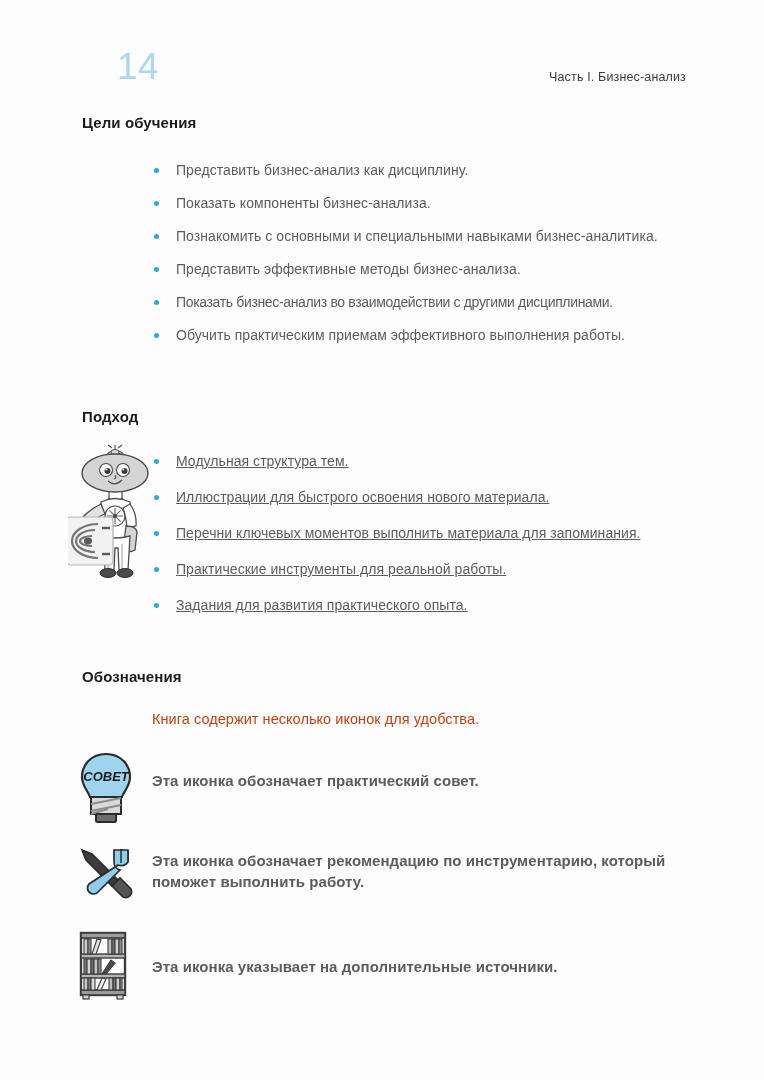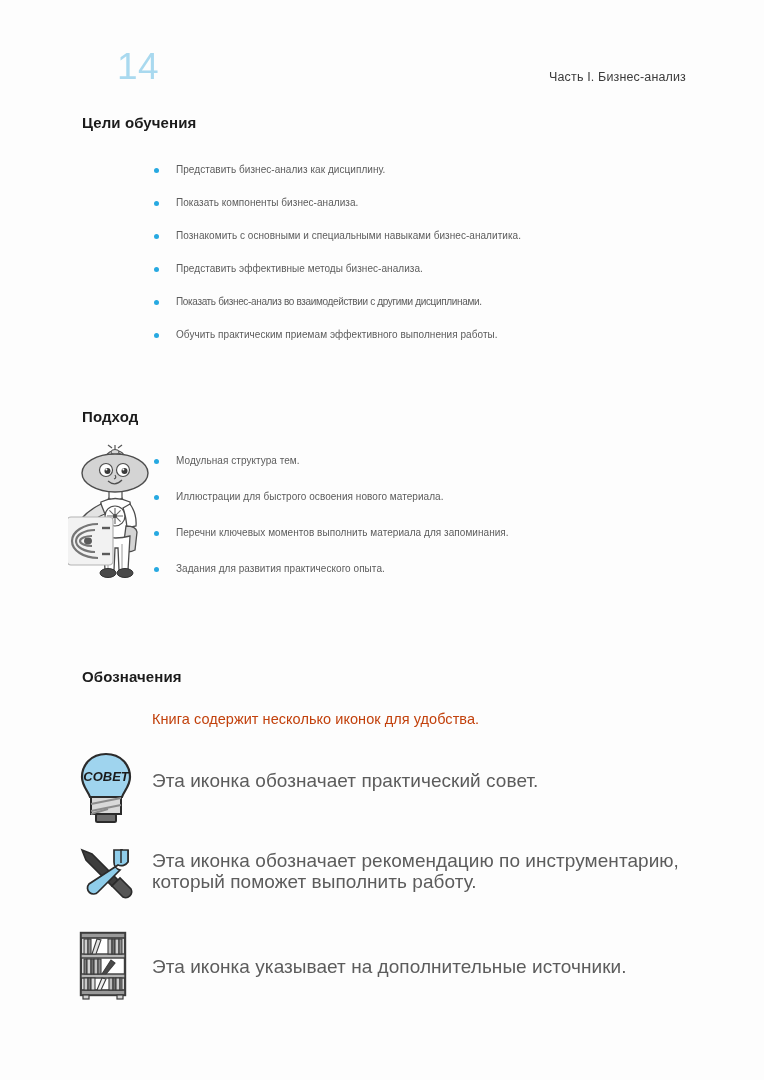--- a/index.html
+++ b/index.html
@@ -69,27 +69,27 @@
     left: 152px;
     right: 60px;
   }
   #list-goals    { top: 160px; }
   #list-approach { top: 451px; }
 
   .bullet-item {
     position: relative;
     padding-left: 24px;
     color: #5c5c5c;
-    font-size: 10px;
+    font-size: 14px;
     line-height: 20px;
     letter-spacing: 0.05px;
     margin-bottom: 14px;
   }
   #list-goals .bullet-item { margin-bottom: 13px; }
-  #list-approach .bullet-item { margin-bottom: 16px; }
+  #list-approach .bullet-item { margin-bottom: 16px; text-decoration: underline; }
 
   .bullet-item::before {
     content: "";
     position: absolute;
     left: 2px;
     top: 8px;
     width: 5px;
     height: 5px;
     border-radius: 50%;
     background: #27a9e1;
@@ -117,24 +117,25 @@
   #legend-row-2 { top: 930px; }
 
   .legend-icon {
     position: absolute;
     left: 0;
     top: 0;
   }
   .legend-text {
     position: absolute;
     left: 74px;
-    font-size: 19px;
+    font-size: 15px;
     line-height: 21px;
     color: #5c5c5c;
     letter-spacing: 0.05px;
+    font-weight: bold;
   }
   #legend-row-0 .legend-text { top: 18px; }
   #legend-row-1 .legend-text { top: 4px; }
   #legend-row-2 .legend-text { top: 26px; }
 
   
   .character {
     position: absolute;
     left: 68px;
     top: 444px;
@@ -220,20 +221,21 @@
         <path d="M34 84 L42 84"></path>
         <path d="M34 110 L42 110"></path>
       </g>
     </svg>
   </div>
 
   <div class="bullet-list" id="list-approach">
     <div class="bullet-item">Модульная структура тем.</div>
     <div class="bullet-item">Иллюстрации для быстрого освоения нового материала.</div>
     <div class="bullet-item">Перечни ключевых моментов выполнить материала для запоминания.</div>
+    <div class="bullet-item">Практические инструменты для реальной работы.</div>
     <div class="bullet-item">Задания для развития практического опыта.</div>
   </div>
 
   <div class="section-title" id="title-legend">Обозначения</div>
 
   <div class="legend-intro">Книга содержит несколько иконок для удобства.</div>
 
   <div class="legend-row" id="legend-row-0">
     <div class="legend-icon">
       <svg width="56" height="74" viewBox="0 0 56 74" aria-hidden="true">

